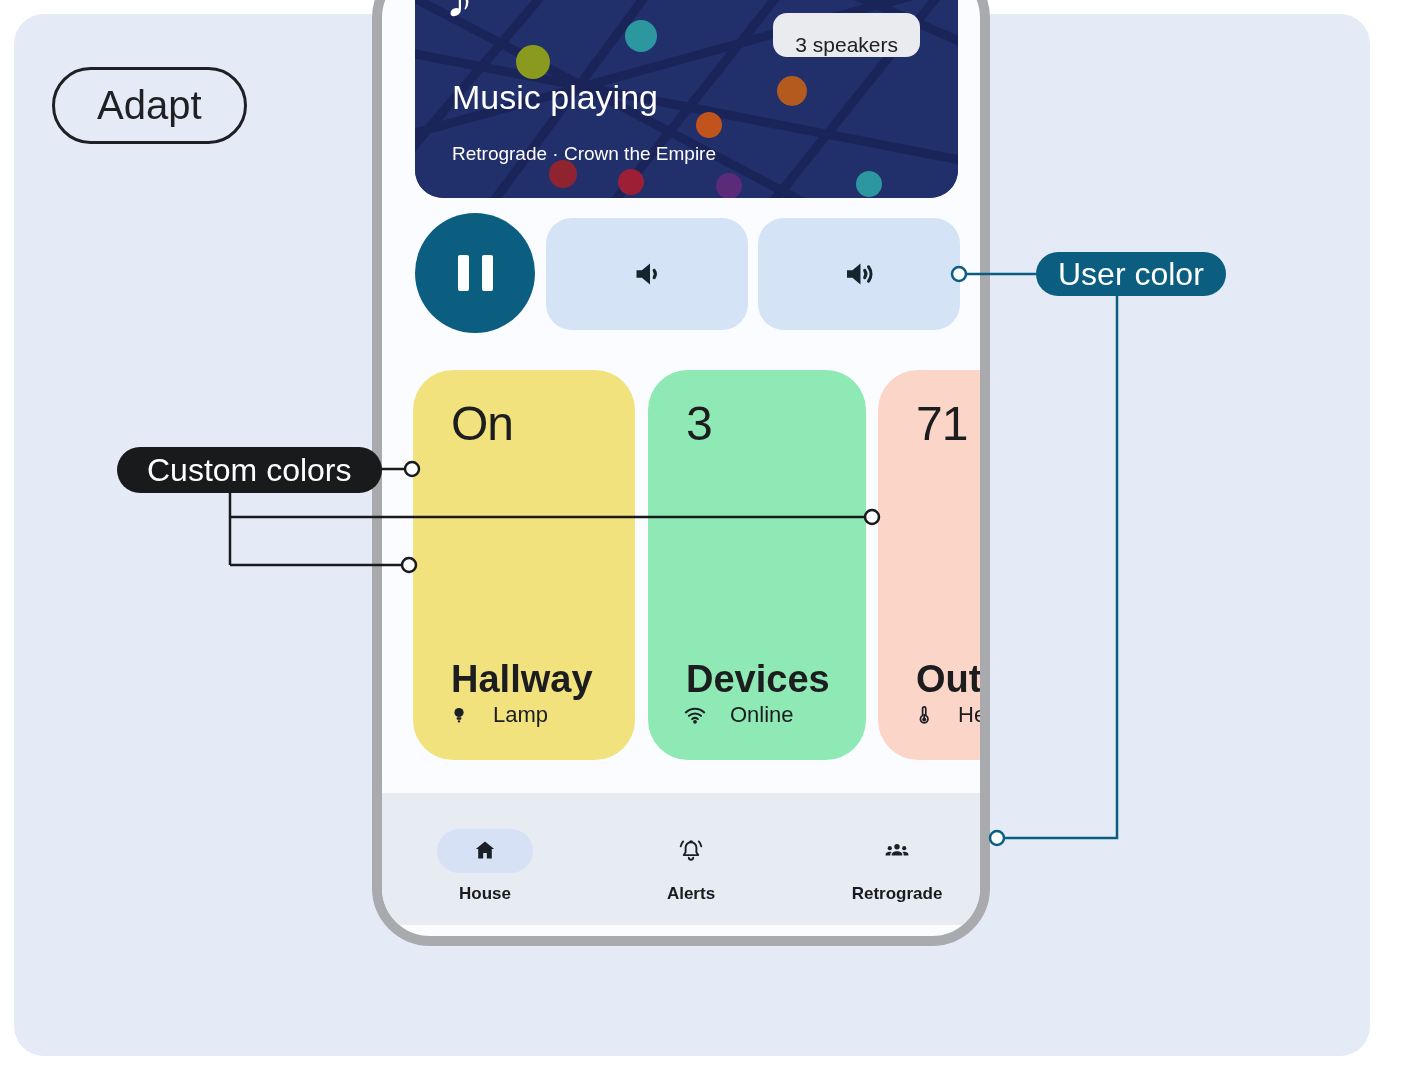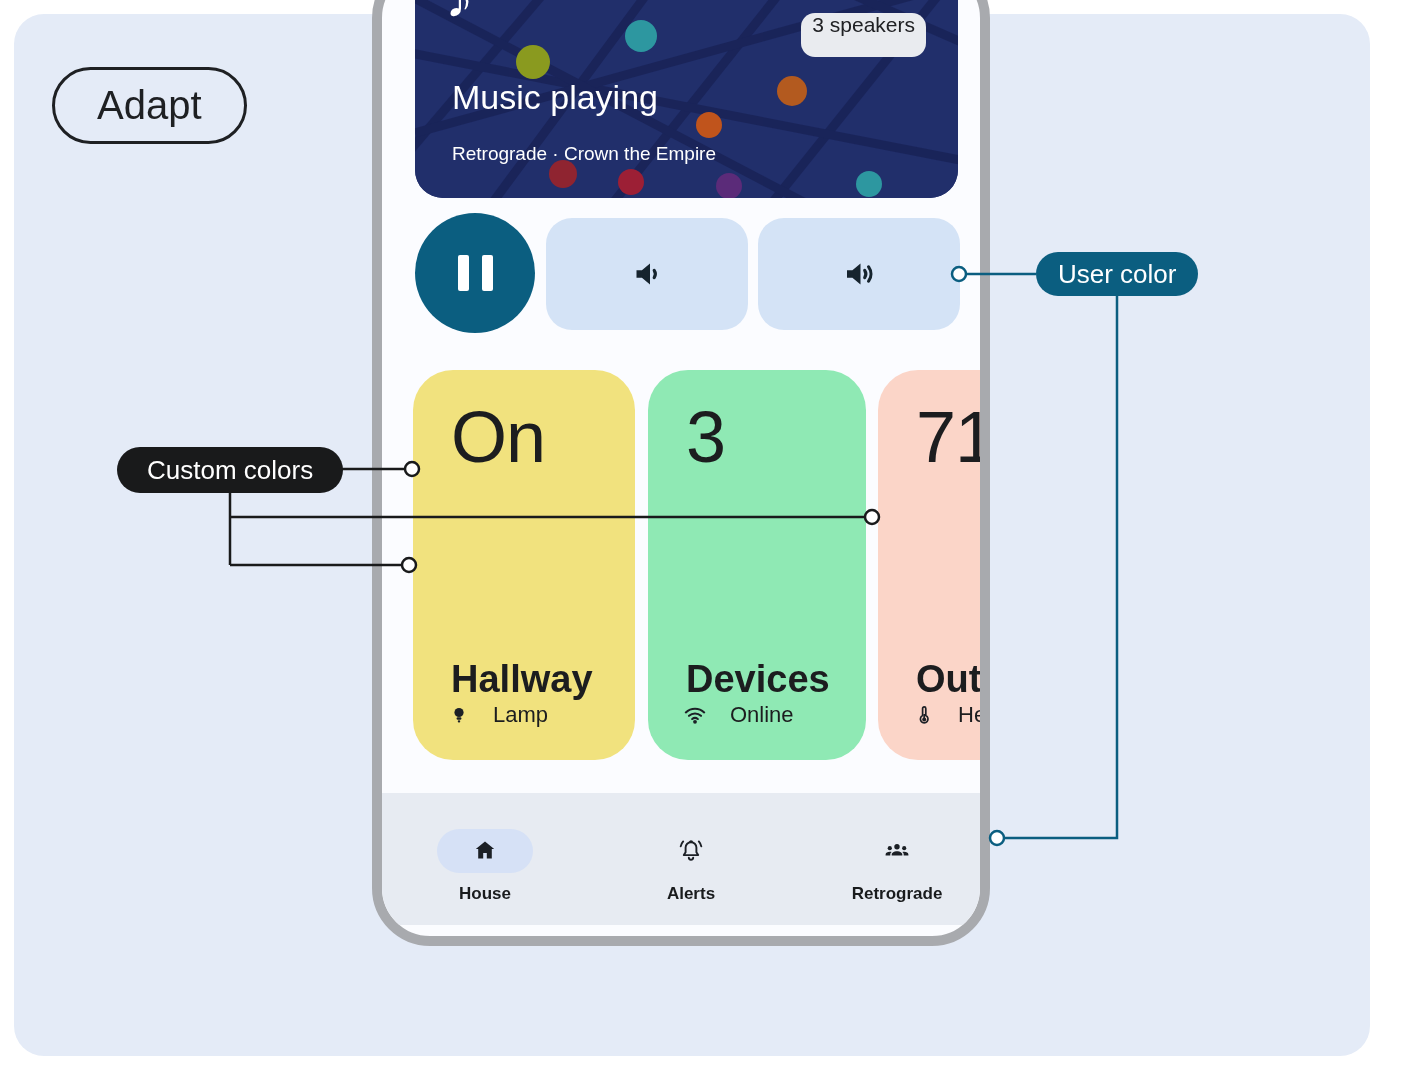--- a/index.html
+++ b/index.html
@@ -16,60 +16,60 @@
     font-size:40px; color:#1e2023; background:transparent; z-index:2; }
 
   
   .phone { position:absolute; left:372px; top:-40px; width:618px; height:986px;
     border:10px solid #a8aaae; border-radius:58px; background:#fbfcff; overflow:hidden; z-index:1; }
 
   .music-card { position:absolute; left:33px; top:-42px; width:543px; height:270px;
     border-radius:28px; overflow:hidden; background:#212f6b; }
   .album-art { position:absolute; left:0; top:0; width:543px; height:270px; }
   .note-glyph { position:absolute; left:30px; top:40px; font-size:58px; line-height:1; color:#ffffff; }
-  .speakers-badge { position:absolute; top:85px; right:32px; height:44px; padding:0 11px;
-    background:#e9ebef; border-radius:14px; display:flex; align-items:flex-start;
+  .speakers-badge { position:absolute; top:85px; right:38px; height:44px; padding:0 22px;
+    background:#e9ebef; border-radius:14px; display:flex; align-items:flex-end;
     font-size:21px; font-weight:500; color:#202124; }
   .music-title { position:absolute; left:37px; top:150px; font-size:34px; color:#ffffff; }
   .music-subtitle { position:absolute; left:37px; top:203px; font-size:19px; color:#ffffff;margin-top:12px; }
 
   button { border:none; padding:0; background:none; cursor:pointer; font-family:inherit; }
   .pause-btn { position:absolute; left:33px; top:243px; width:120px; height:120px;
     border-radius:50%; background:#0b5e80; display:flex; align-items:center; justify-content:center; }
   .pause-icon { display:flex; gap:13px; }
   .pause-icon i { display:block; width:11px; height:36px; background:#ffffff; border-radius:2px; }
 
   .vol-btn { position:absolute; top:248px; width:202px; height:112px; border-radius:26px;
     background:#d4e3f6; display:flex; align-items:center; justify-content:center; }
   .vol-down { left:164px; }
   .vol-up { left:376px; }
 
   .tile { position:absolute; top:400px; height:390px; border-radius:40px; }
   .tile-yellow { left:31px; width:222px; background:#f1e27e; }
   .tile-green { left:266px; width:218px; background:#8fe9b4; }
   .tile-pink { left:496px; width:226px; background:#fbd5c8; }
-  .tile-value { position:absolute; left:38px; top:26px; font-size:72px; letter-spacing:-1px; color:#1c1d1f; white-space:nowrap; }
+  .tile-value { position:absolute; left:38px; top:26px; font-size:48px; letter-spacing:-1px; color:#1c1d1f; white-space:nowrap; }
   .tile-name { position:absolute; left:38px; top:288px; font-size:38px; font-weight:600; color:#1c1d1f; white-space:nowrap; }
   .tile-status { position:absolute; left:36px; top:332px; display:flex; align-items:center; gap:24px;
     font-size:22px; font-weight:500; color:#1c1d1f; white-space:nowrap; }
 
   .bottom-nav { position:absolute; left:0; top:823px; width:618px; height:132px;
     background:#e7ebf2; display:flex; }
   .nav-item { flex:1; display:flex; flex-direction:column; align-items:center; padding-top:36px; cursor:pointer; }
   .icon-pill { width:96px; height:44px; border-radius:22px; display:flex; align-items:center; justify-content:center; }
   .nav-item.active .icon-pill { background:#d6e1f6; }
   .nav-label { margin-top:11px; font-size:17px; font-weight:600; color:#191b1d; }
 
   .home-indicator { position:absolute; left:50%; top:972px; transform:translateX(-50%);
     width:107px; height:5px; border-radius:3px; background:#1c1d1f; }
 
   
   .overlay { position:absolute; left:0; top:0; width:1421px; height:1070px; z-index:3; pointer-events:none; }
   .anno-pill { position:absolute; z-index:4; display:inline-flex; align-items:center;
-    color:#ffffff; font-size:26px; font-weight:500; white-space:nowrap; }
+    color:#ffffff; font-size:32px; font-weight:500; white-space:nowrap; }
   .custom-colors-pill { left:117px; top:447px; height:46px; padding:0 30px; background:#191a1b; border-radius:23px; }
   .user-color-pill { left:1036px; top:252px; height:44px; padding:0 22px; background:#0b5e80; border-radius:22px; }
 </style>
 </head>
 <body>
 
 <div class="bg-panel"></div>
 
 <div class="adapt-badge">Adapt</div>
 

